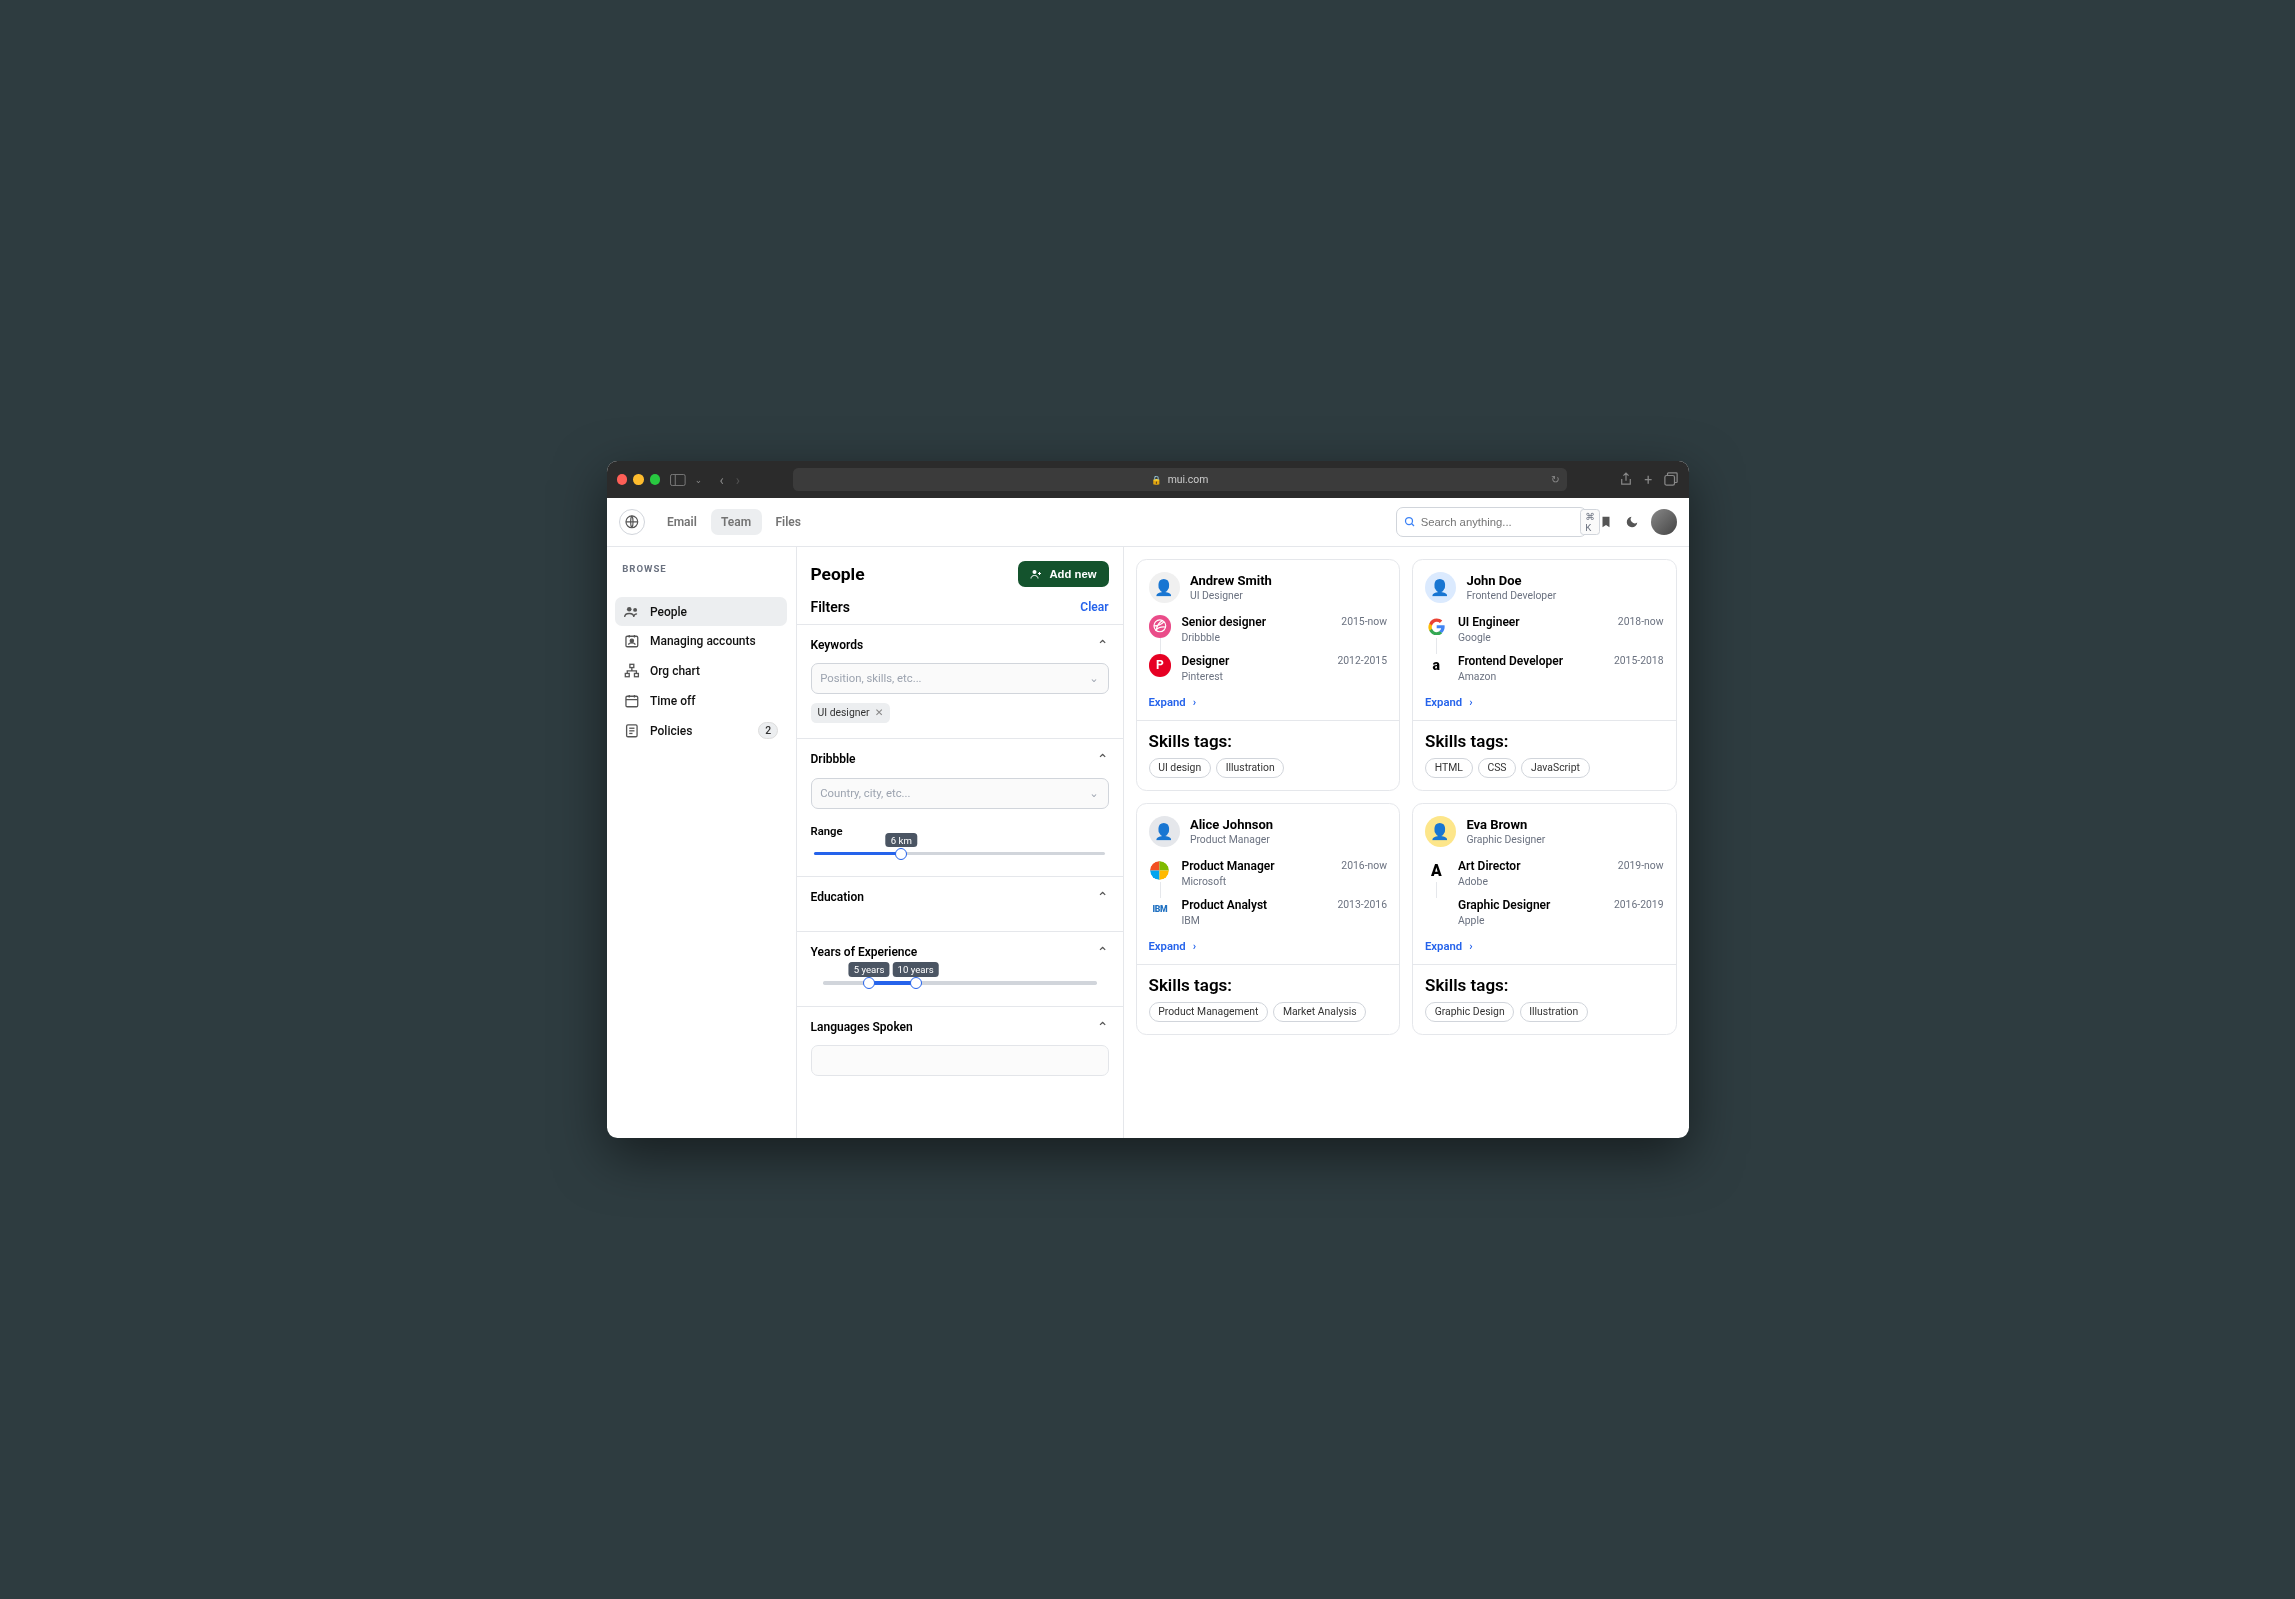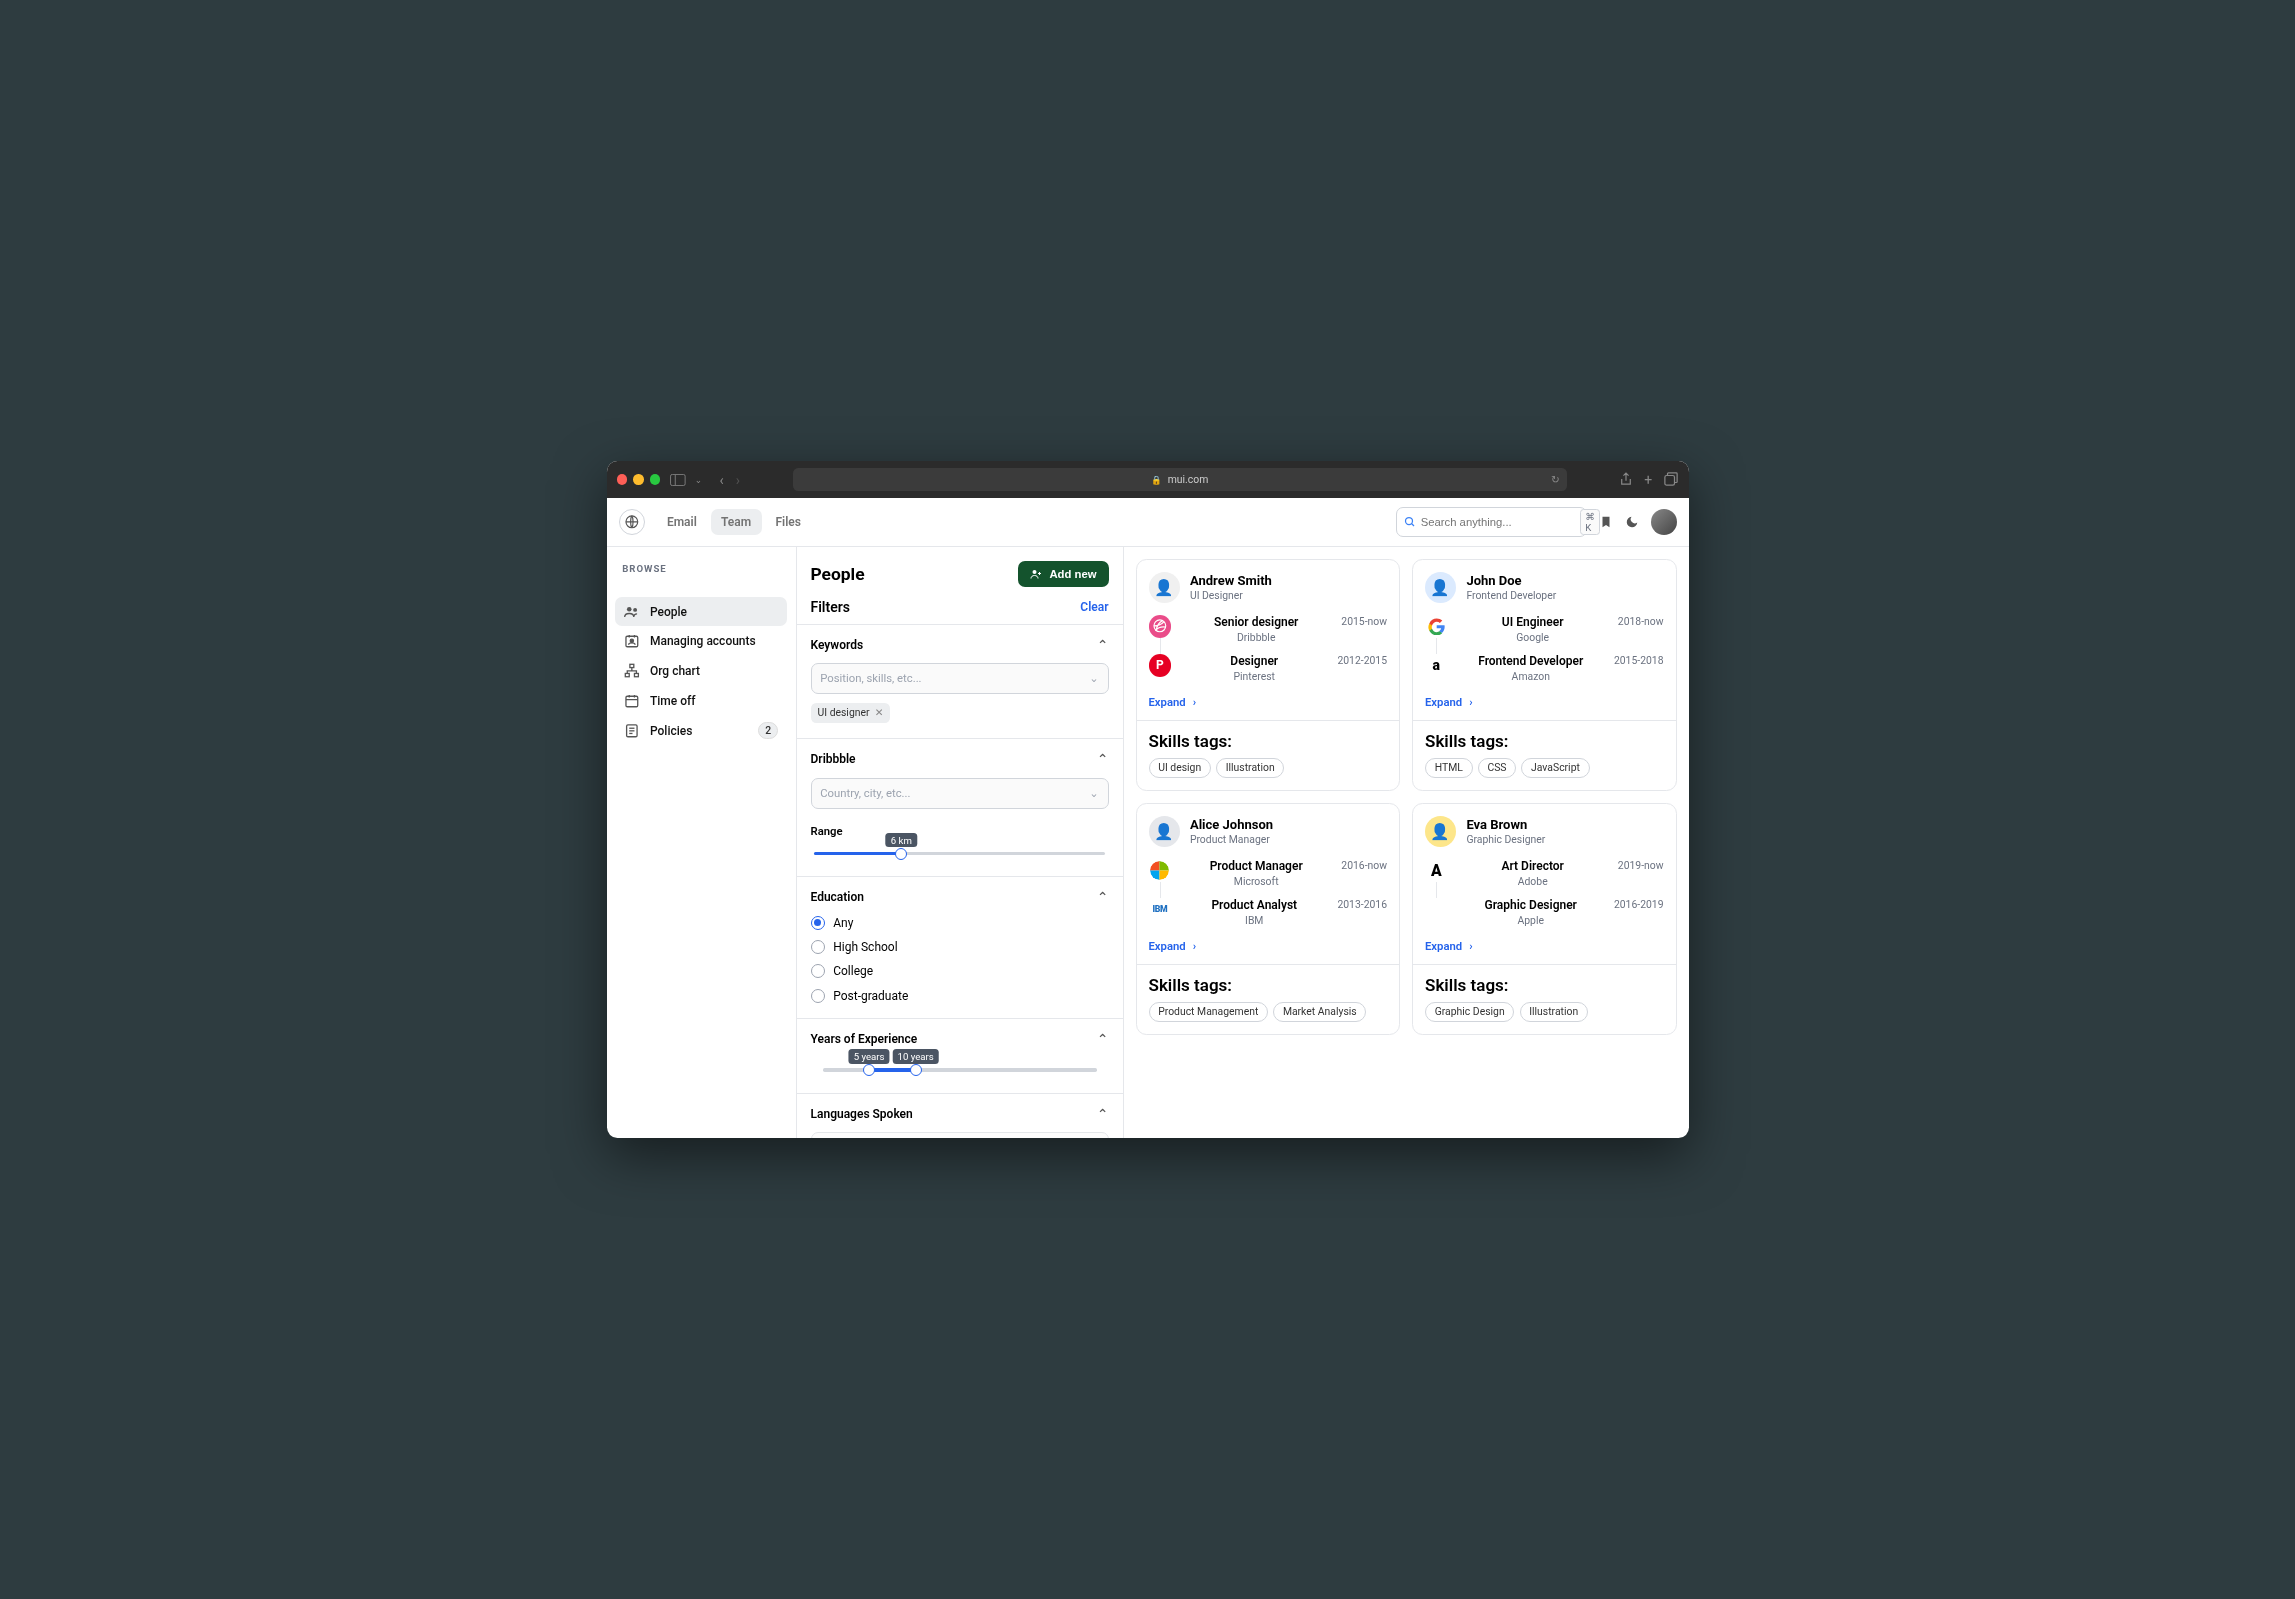--- a/index.html
+++ b/index.html
@@ -78,21 +78,21 @@
 .card-head { display: flex; align-items: center; gap: 10.4px; margin-bottom: 12px; }
 .avatar { width: 31px; height: 31px; border-radius: 50%; background: #ddd; display:flex; align-items:center; justify-content:center; font-size:15.7px; }
 .person-name { font-size: 13px; font-weight: 700; }
 .person-role { font-size: 10.4px; color: #6b7280; margin-top: 1.7px; }
 .exp-row { display: flex; align-items: flex-start; gap: 10.4px; margin-bottom: 10.4px; position:relative; }
 .co-logo { width: 22.6px; height: 22.6px; border-radius: 50%; display: flex; align-items: center; justify-content: center; font-size: 12px; font-weight:700; flex-shrink: 0; z-index:1; background:#fff; }
 .exp-info { flex: 1; }
 .exp-title { font-size: 12px; font-weight: 600; }
 .exp-co { font-size: 10.4px; color: #6b7280; margin-top: 1.7px; }
 .exp-date { font-size: 10.4px; color: #6b7280; }
-.exp-list { position:relative;text-align:center; }
+.exp-list { position:relative; }
 .exp-list::before { content:""; position:absolute; left:11.3px; top:8.7px; bottom:28px; width:0.9px; background:#e5e7eb; }
 .expand { display: inline-flex; align-items: center; gap: 7px; color: #2563eb; font-size: 11.3px; font-weight: 600; cursor: pointer; margin-top: 1.7px; }
 .divider { height: 0.9px; background: #e5e7eb; margin: 10.4px -12px; }
 .skills-label { font-size: 17px; font-weight: 600; margin-bottom: 7px; }
 .skill-tags { display: flex; gap: 5.2px; flex-wrap: wrap; }
 .skill-tag { border: 0.9px solid #d1d5db; border-radius: 12px; padding: 2.6px 8.7px; font-size: 10.4px; color: #333; }
 
 svg { display: block; }
 </style>
 </head>
@@ -279,38 +279,20 @@
             <div class="thumb" id="range-thumb" style="left: 30%;"></div>
           </div>
         </div>
       </div>
 
       <div class="fsec">
         <div class="fsec-head">
           <h3>Education</h3>
           <span class="chev">⌃</span>
         </div>
-        <div class="radio-group" id="edu-radios">
-            <div class="radio checked">
-              <span class="radio-dot"></span>
-              <span>Any</span>
-            </div>
-            <div class="radio">
-              <span class="radio-dot"></span>
-              <span>High School</span>
-            </div>
-            <div class="radio">
-              <span class="radio-dot"></span>
-              <span>College</span>
-            </div>
-            <div class="radio">
-              <span class="radio-dot"></span>
-              <span>Post-graduate</span>
-            </div>
-          </div>
       </div>
 
       <div class="fsec">
         <div class="fsec-head">
           <h3>Years of Experience</h3>
           <span class="chev">⌃</span>
         </div>
         <div class="slider" style="margin:21px 12px 5.2px">
           <div class="track" id="exp-track" style="left: 17%; width: 17%;"></div>
           <div class="tip" id="exp-tip-low" style="left: 17%;">5 years</div>

